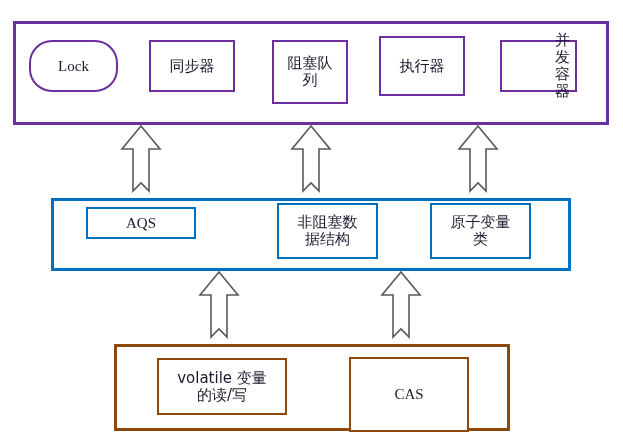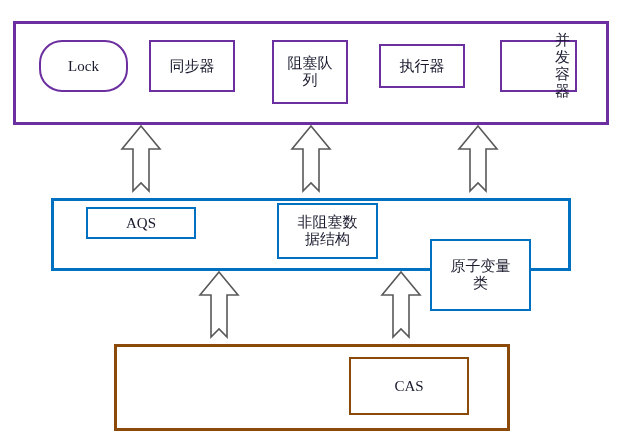--- a/index.html
+++ b/index.html
@@ -73,34 +73,34 @@
   }
   .arrow svg { display: block; }
 </style>
 </head>
 <body>
 
 <div id="canvas">
 
   <div class="layer layer-top"></div>
 
-  <div class="node node-purple" style="left:39px; top:40px; width:89px; height:52px;border-radius:23px;">
+  <div class="node node-purple" style="left:29px; top:40px; width:89px; height:52px;border-radius:23px;">
     <span class="lbl">Lock</span>
   </div>
 
   <div class="node node-purple" style="left:149px; top:40px; width:86px; height:52px;">
     <span class="lbl cjk">同步器</span>
   </div>
 
   <div class="node node-purple" style="left:272px; top:40px; width:76px; height:64px;">
     <span class="lbl cjk">阻塞队
 列</span>
   </div>
 
-  <div class="node node-purple" style="left:379px; top:44px; width:86px; height:44px;">
+  <div class="node node-purple" style="left:379px; top:36px; width:86px; height:60px;">
     <span class="lbl cjk">执行器</span>
   </div>
 
   <div class="node node-purple" style="left:500px; top:40px; width:77px; height:52px;padding-left:48px;">
     <span class="lbl cjk">并发容
 器</span>
   </div>
 
   <div class="arrow" style="left:120px; top:125px;">
     <svg width="42" height="74" viewBox="0 0 42 74">
@@ -124,37 +124,41 @@
 
   <div class="node node-blue" style="left:86px; top:207px; width:110px; height:32px;">
     <span class="lbl">AQS</span>
   </div>
 
   <div class="node node-blue" style="left:265px; top:203px; width:101px; height:56px;margin-left:12px;">
     <span class="lbl cjk">非阻塞数
 据结构</span>
   </div>
 
-  <div class="node node-blue" style="left:430px; top:203px; width:101px; height:72px;margin-top:36px;">
+  <div class="node node-blue" style="left:430px; top:203px; width:101px; height:56px;">
     <span class="lbl cjk">原子变量
 类</span>
   </div>
 
   <div class="arrow" style="left:198px; top:271px;">
     <svg width="42" height="74" viewBox="0 0 42 74">
       <path d="M21 1 L40 24 L29 24 L29 66 L21 58 L13 66 L13 24 L2 24 Z" fill="#ffffff" stroke="#595959" stroke-width="1.6" stroke-linejoin="miter"></path>
     </svg>
   </div>
 
   <div class="arrow" style="left:380px; top:271px;">
     <svg width="42" height="74" viewBox="0 0 42 74">
       <path d="M21 1 L40 24 L29 24 L29 66 L21 58 L13 66 L13 24 L2 24 Z" fill="#ffffff" stroke="#595959" stroke-width="1.6" stroke-linejoin="miter"></path>
     </svg>
   </div>
 
   <div class="layer layer-bottom"></div>
 
+  <div class="node node-brown" style="left:157px; top:358px; width:130px; height:57px;">
+    <span class="lbl cjk">volatile 变量
+的读/写</span>
+  </div>
 
-  <div class="node node-brown" style="left:349px; top:357px; width:120px; height:58px;">
+  <div class="node node-brown" style="left:349px; top:357px; width:120px; height:75px;">
     <span class="lbl">CAS</span>
   </div>
 
 </div>
 
 </body></html>

